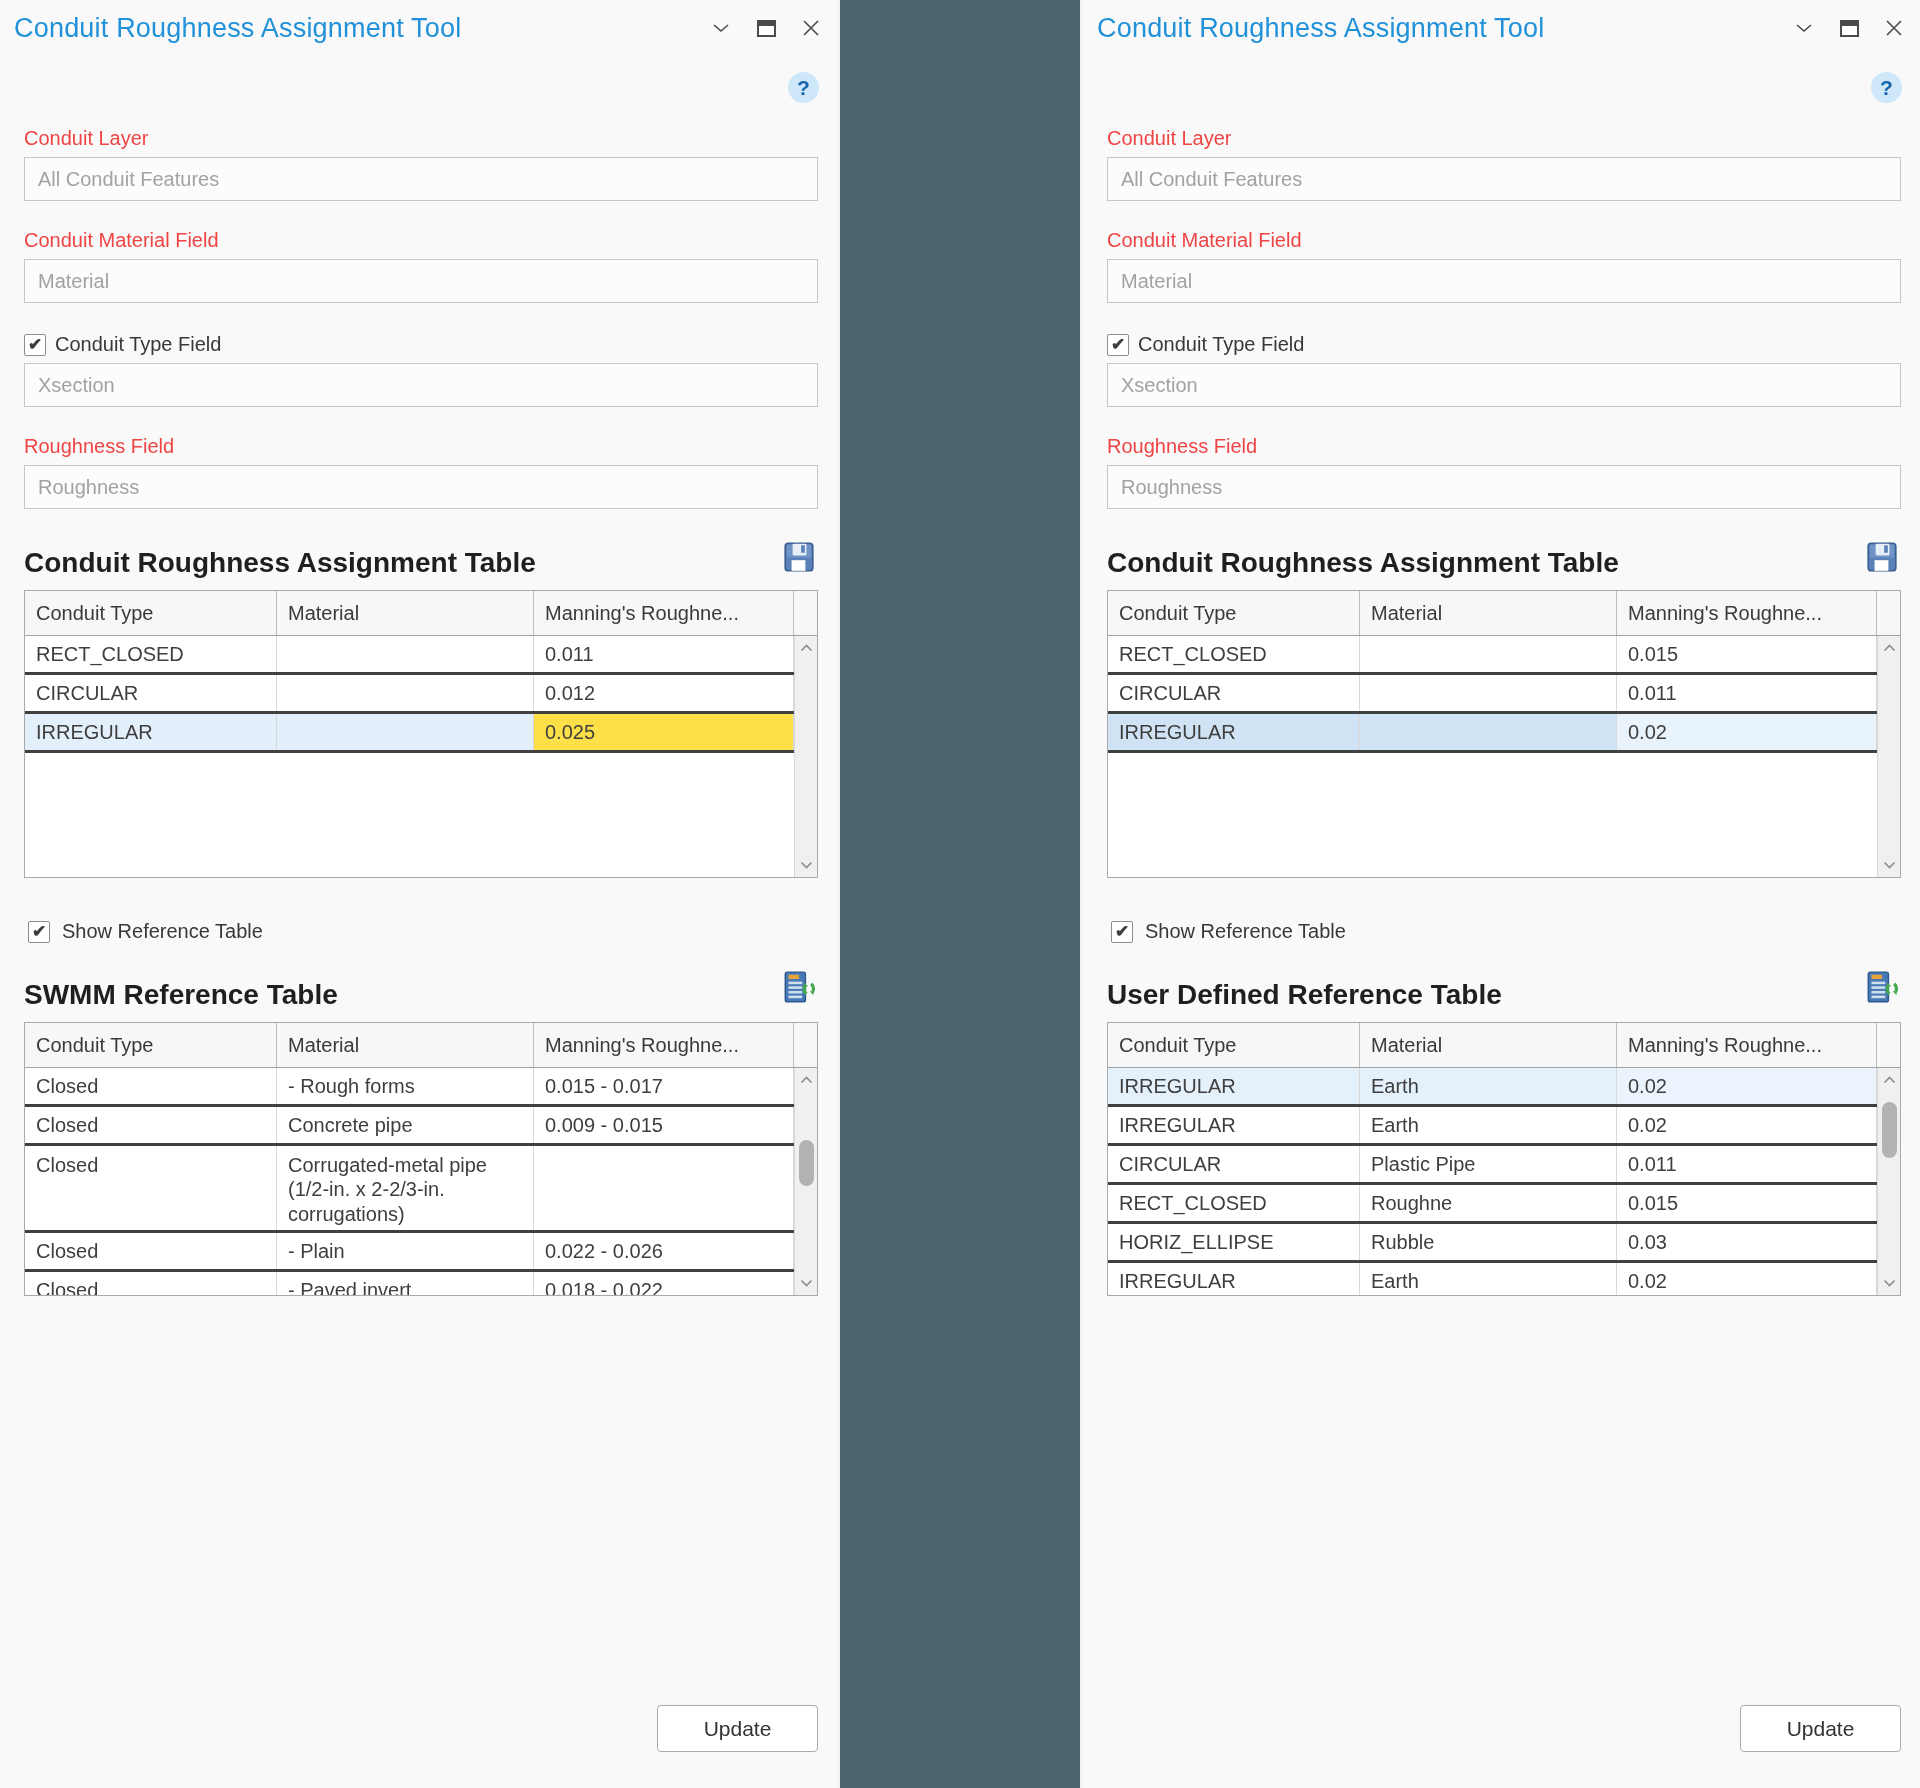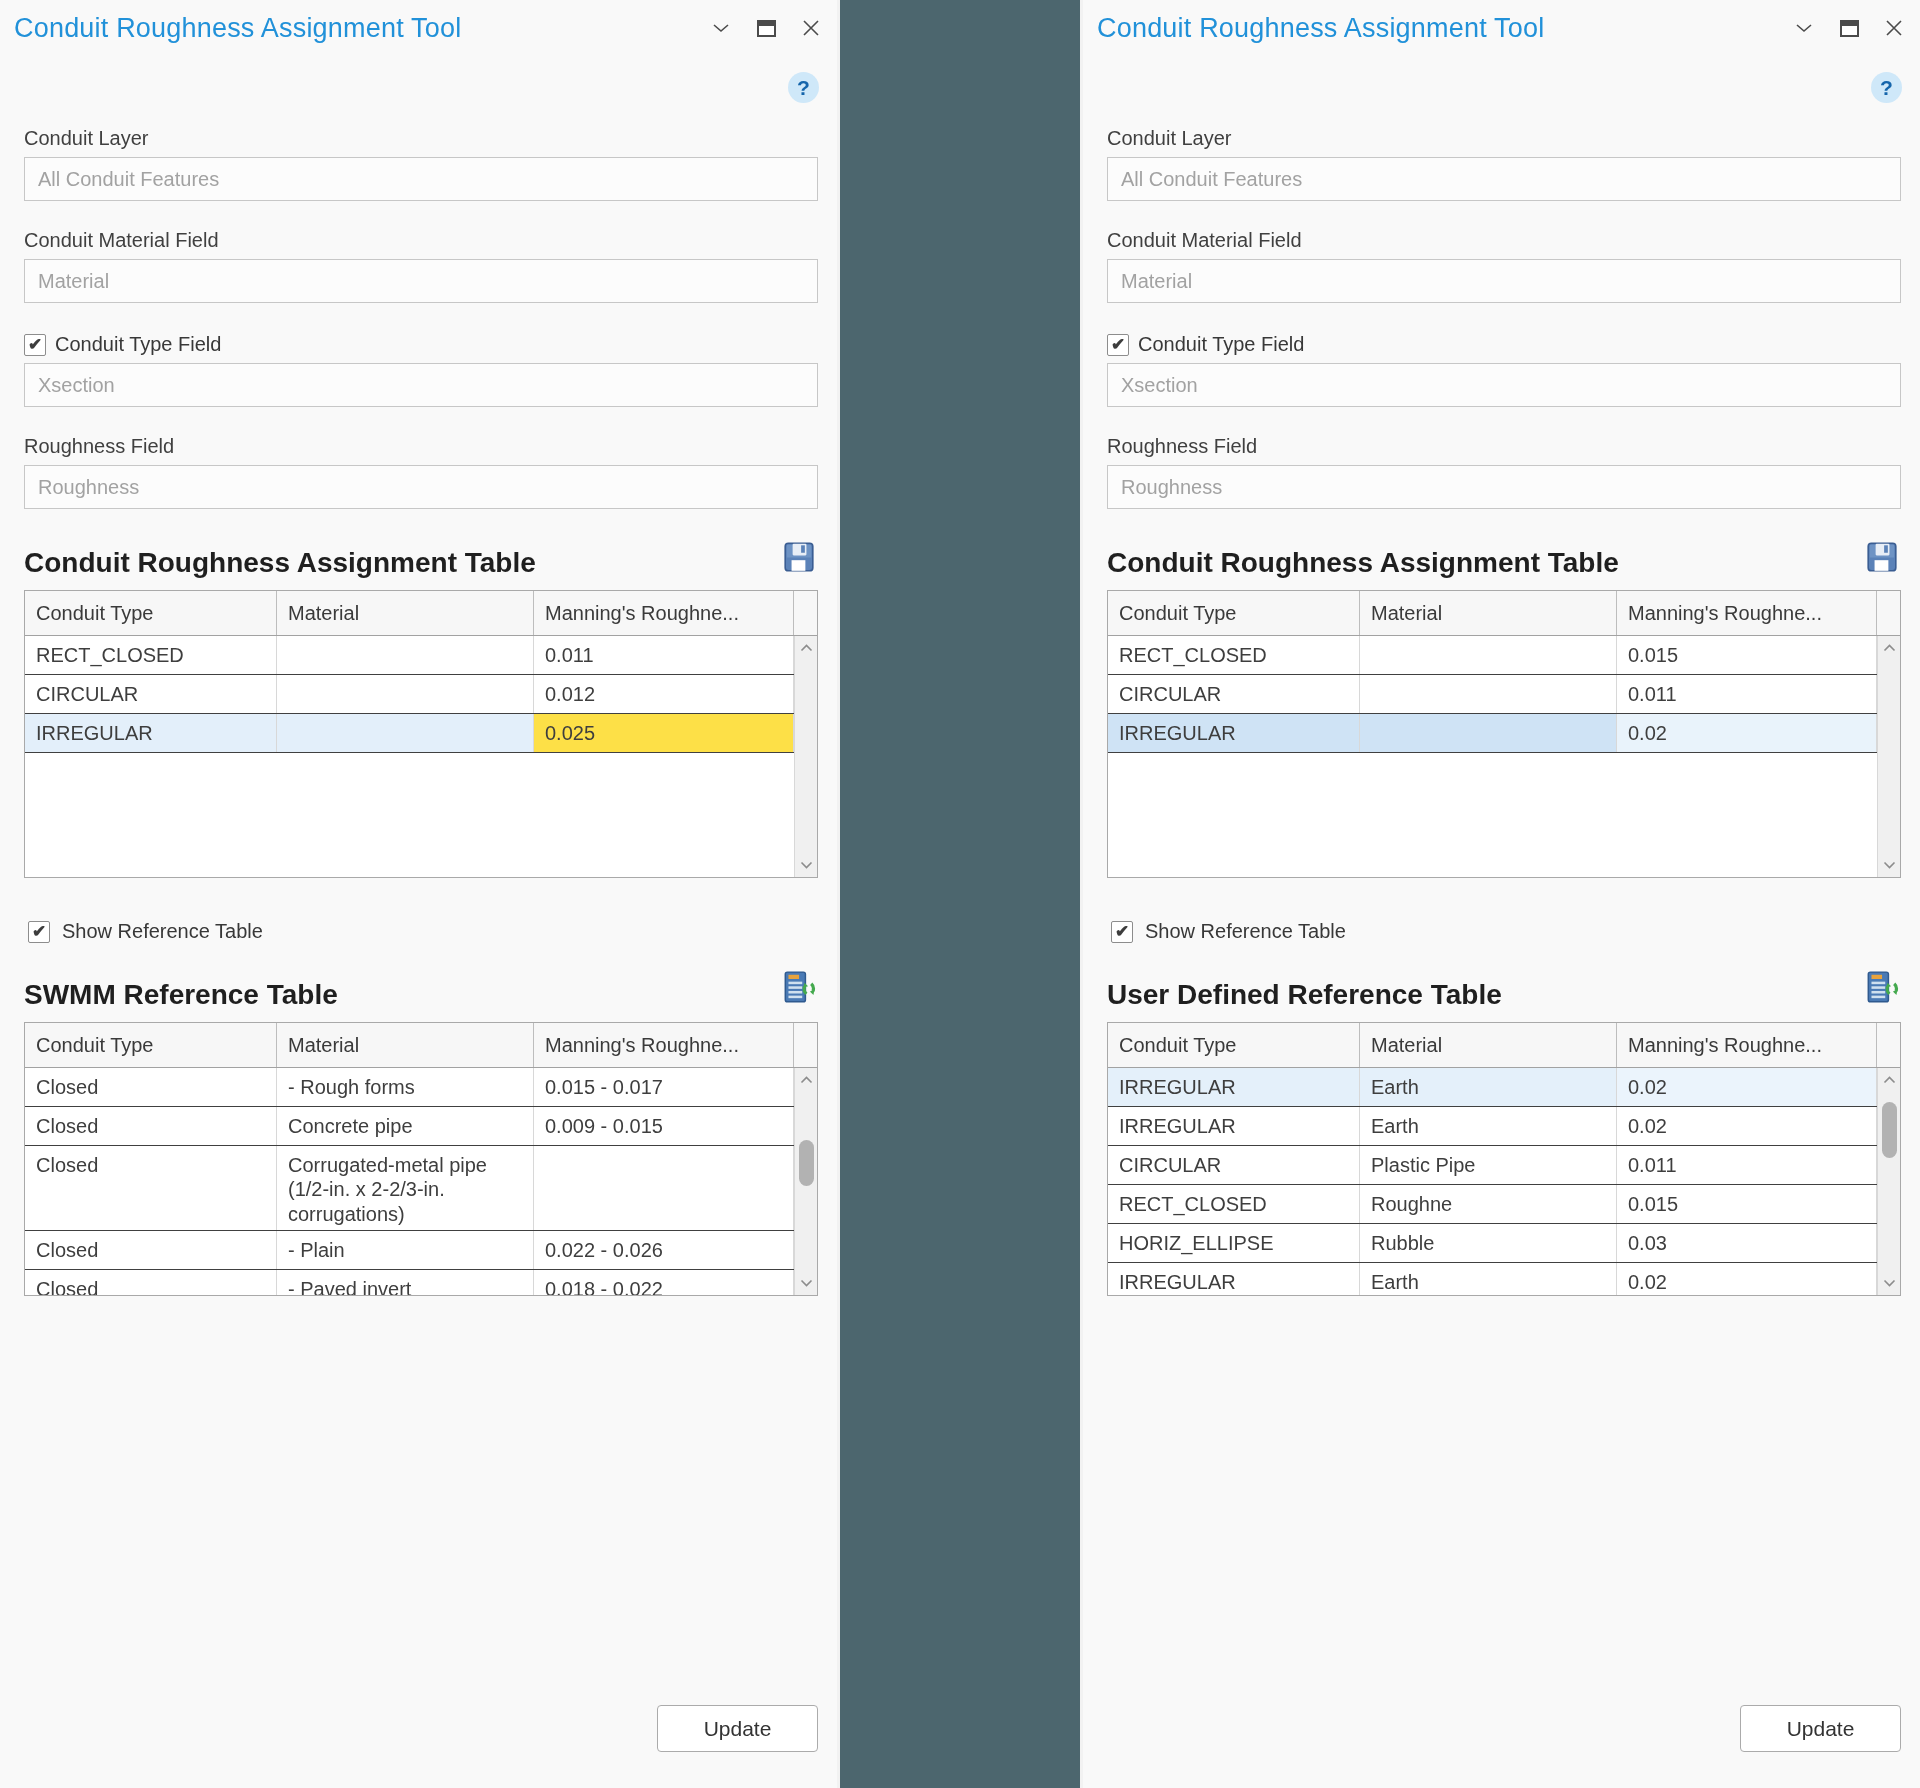--- a/index.html
+++ b/index.html
@@ -19,21 +19,21 @@
   .maxbox { width:19px; height:17px; border:2px solid #4b4b4b; border-top:6px solid #4b4b4b; background:#fff; }
 
   
   .help-row { display:flex; justify-content:flex-end; padding:16px 18px 0 0; }
   .help-icon { width:31px; height:31px; border-radius:50%; background:#cfe8f9; color:#1565ab;
                font-size:21px; font-weight:bold; display:flex; align-items:center; justify-content:center; }
 
   .content { padding:0 19px 0 24px; }
 
   
-  .field-label { font-size:20px; color:#404040; margin:28px 0 7px 0; }
+  .field-label { font-size:20px; color:#ef4444; margin:28px 0 7px 0; }
   .field-label.first { margin-top:24px; }
   .cb-row { display:flex; align-items:center; gap:9px; margin:30px 0 7px 0; }
   .cb-row.standalone { margin:42px 0 0 4px; gap:12px; }
   .checkbox { width:22px; height:22px; background:#fff; border:1px solid #8d8d8d; border-radius:2px;
               display:flex; align-items:center; justify-content:center;
               font-size:17px; font-weight:bold; color:#3d3d3d; flex-shrink:0; }
   .cb-label { font-size:20px; color:#383838; }
   .textbox { height:44px; border:1px solid #c7c7c7; background:#fcfcfc; display:flex; align-items:center;
              padding:12px 13px; font-size:20px; color:#a2a2a2; }
 
@@ -49,21 +49,21 @@
   .grid.reference { height:274px; }
   .grid-header { display:flex; height:45px; background:#f7f7f7; border-bottom:1px solid #a2a2a2; flex-shrink:0; }
   .hcell { display:flex; align-items:center; padding:0 11px; font-size:20px; color:#3a3a3a;
            border-right:1px solid #bdbdbd; overflow:hidden; white-space:nowrap; }
   .hcell.hsc { border-right:none; }
   .c1 { width:252px; flex-shrink:0; }
   .c2 { width:257px; flex-shrink:0; }
   .c3 { flex:1; }
   .grid-body { display:flex; flex:1; overflow:hidden; }
   .rows { flex:1; display:flex; flex-direction:column; overflow:hidden; background:#fff; }
-  .row { display:flex; flex-shrink:0; border-bottom:1px solid #404040; min-height:39px; }
+  .row { display:flex; flex-shrink:0; border-bottom:3px solid #404040; min-height:39px; }
   .cell { display:flex; align-items:center; padding:4px 11px; font-size:20px; color:#3e3e3e;
           border-right:1px solid #d8d8d8; line-height:1.22; }
   .cell.wrap { align-items:flex-start; padding-top:7px; }
   
   .sel-a .cell { background:#e3effa; }
   .sel-a .cell.c3 { background:#fde047; }
   .sel-b .cell { background:#cfe3f5; }
   .sel-b .cell.c3 { background:#e9f3fb; }
   .sel-c .cell { background:#e4f0fa; }
   .sel-c .cell.c3 { background:#ebf4fc; }

